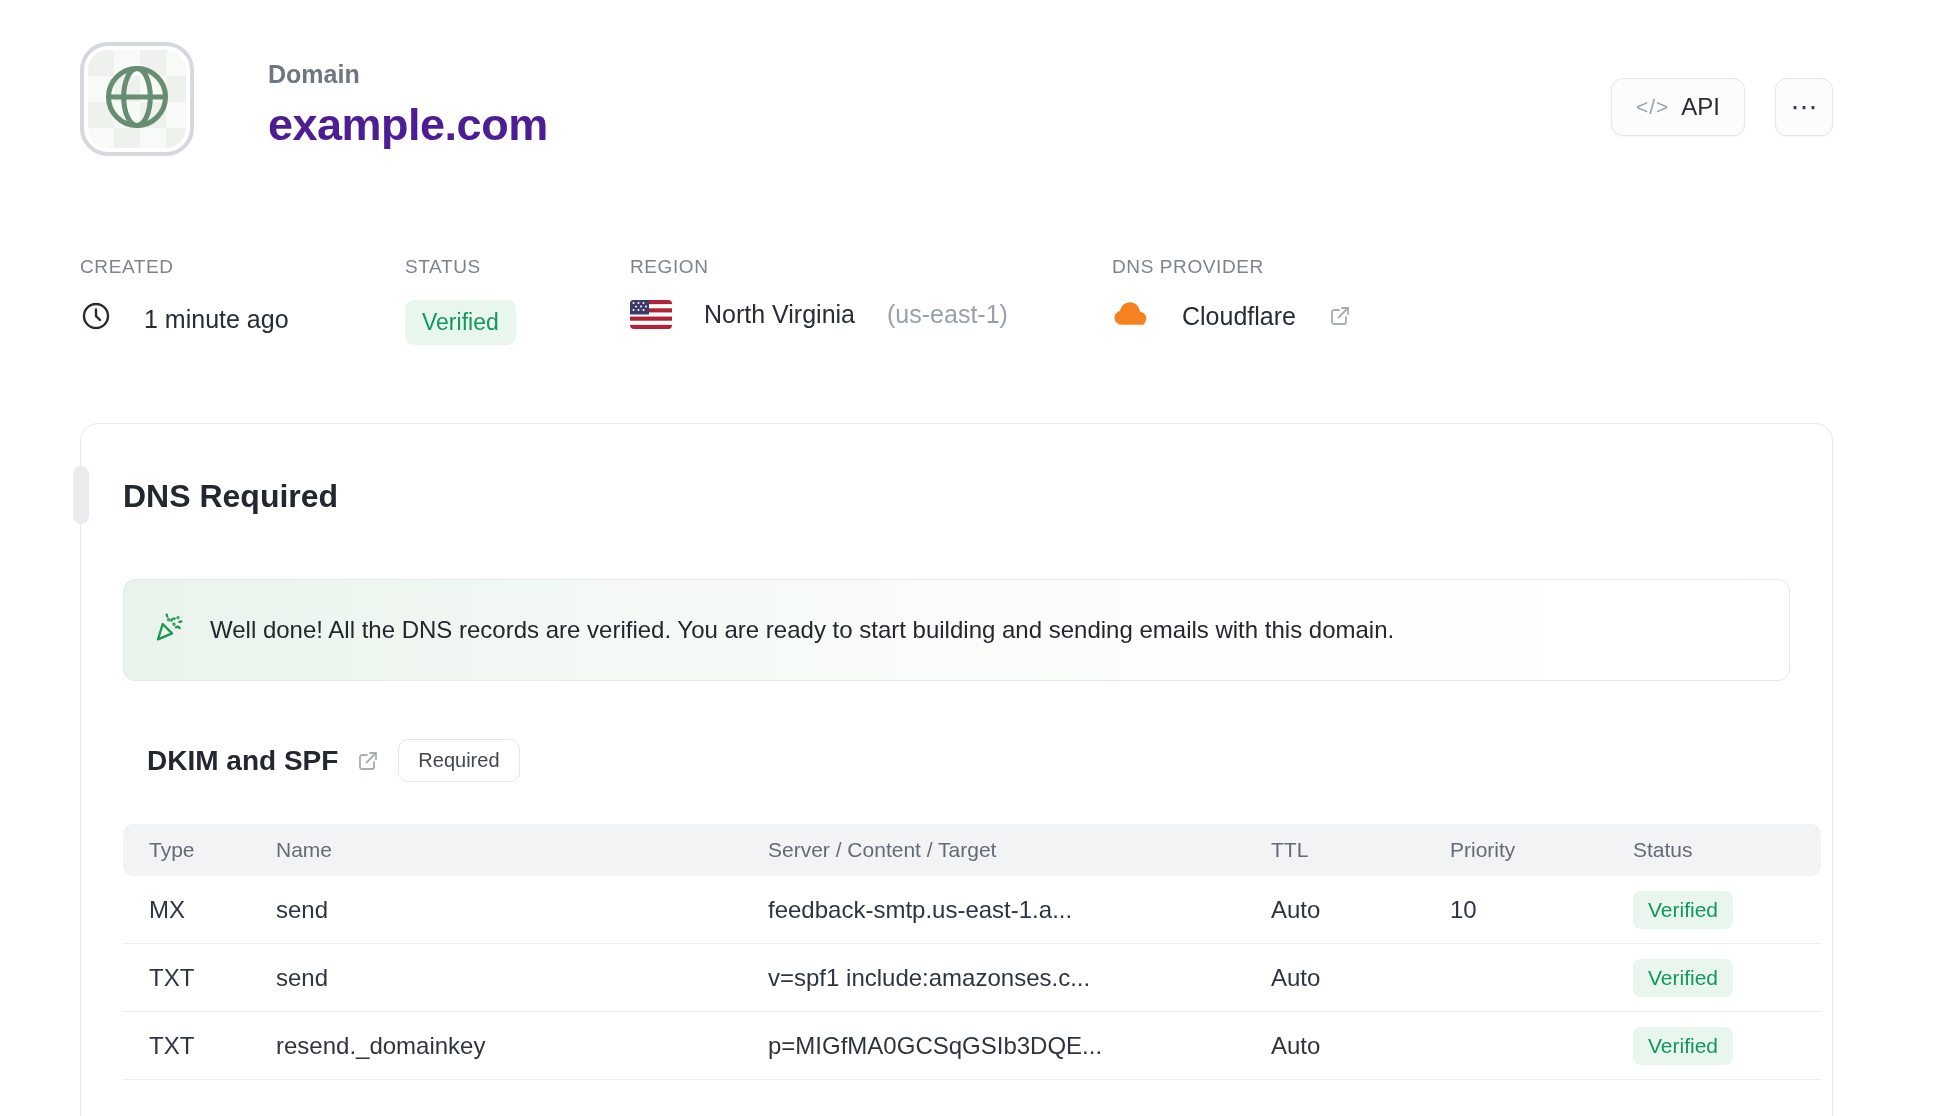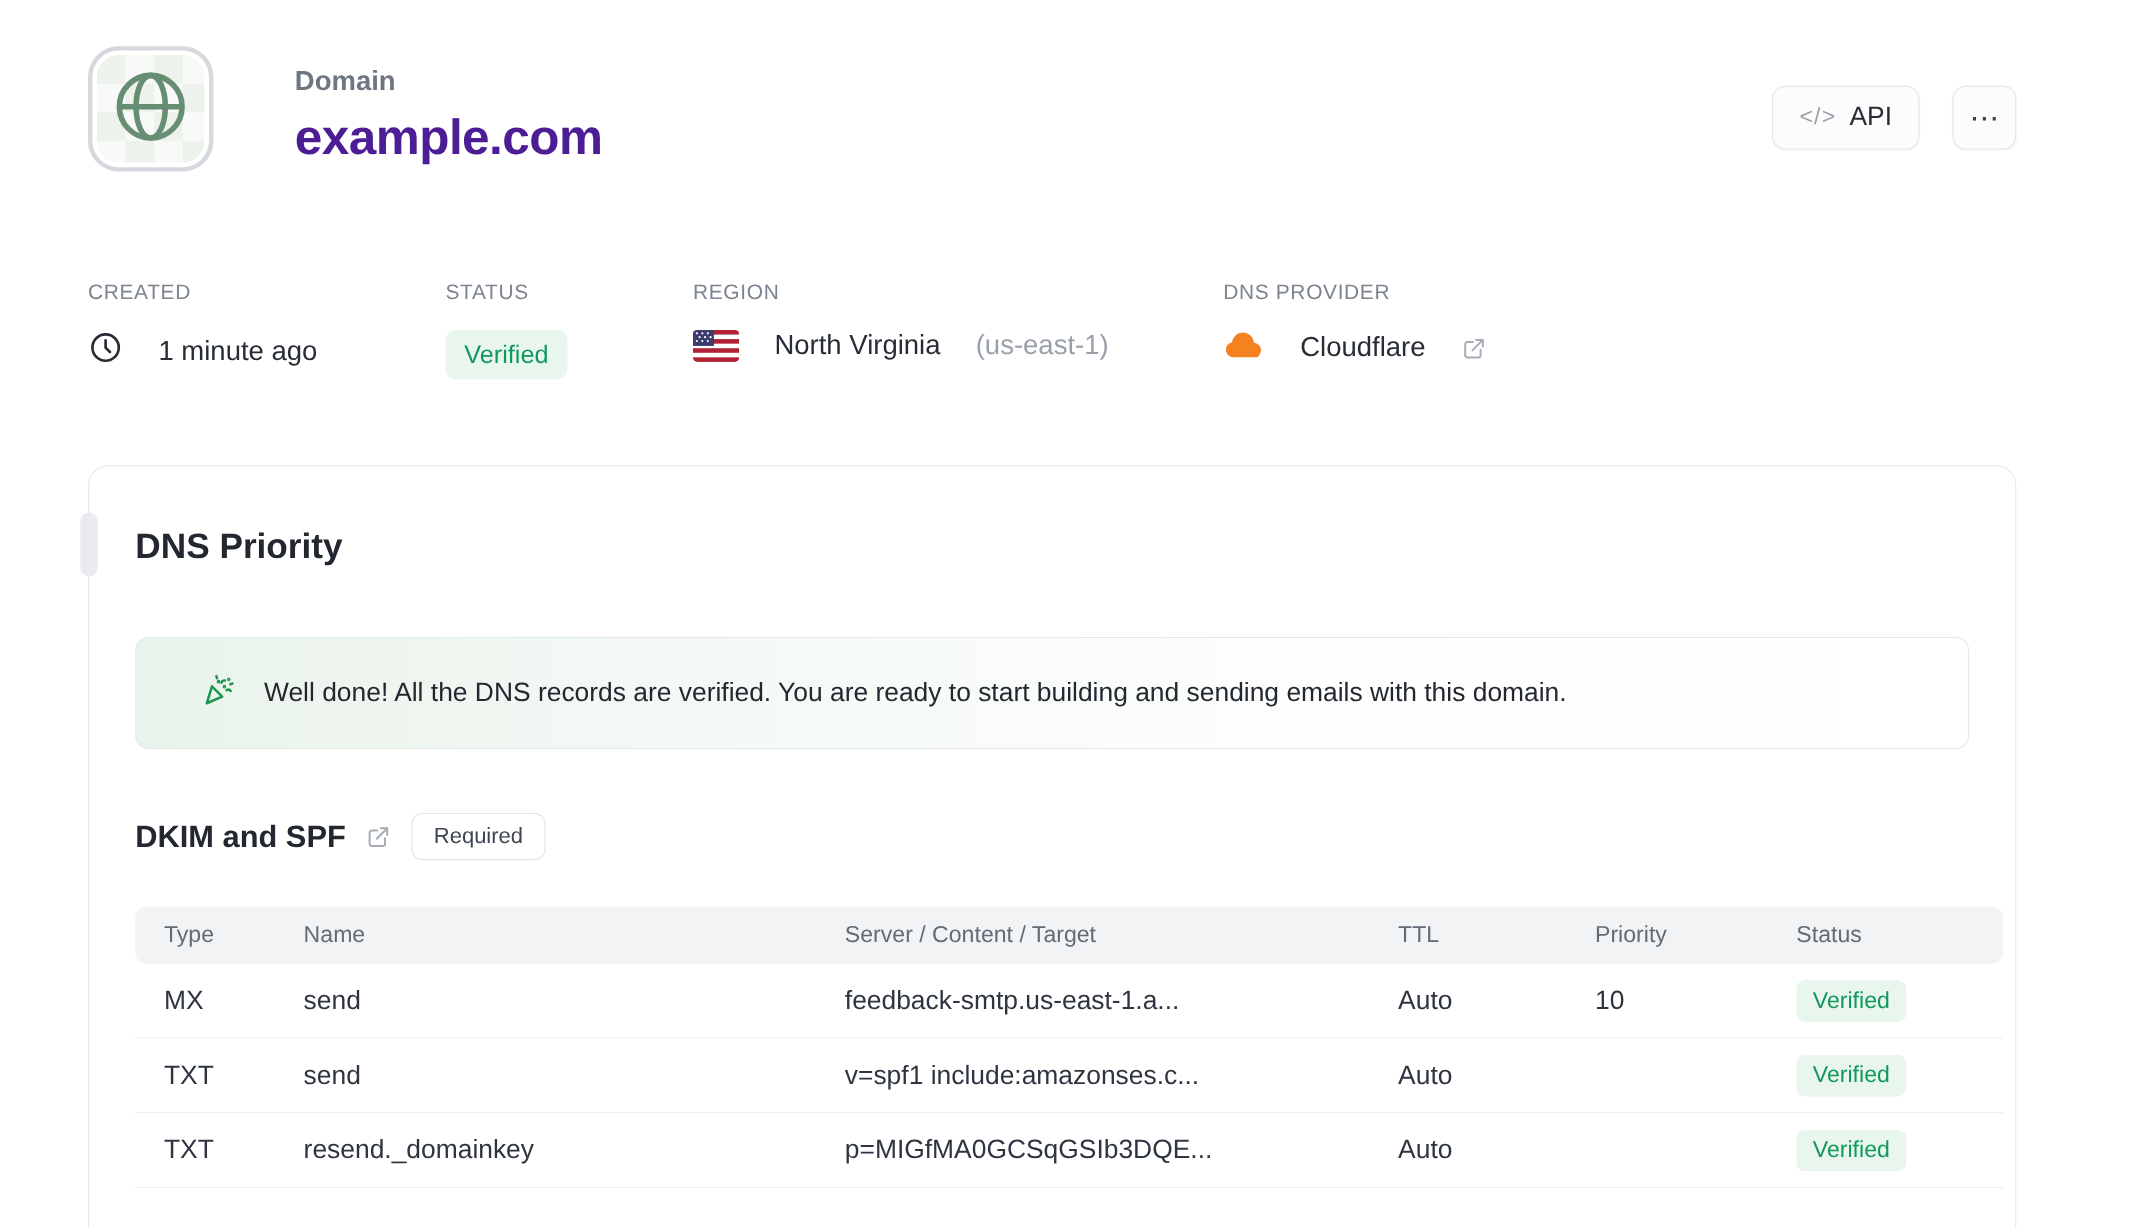--- a/index.html
+++ b/index.html
@@ -43,27 +43,27 @@
   .region-code{color:#99a0aa;}
   .flag{width:42px;height:29px;border-radius:4px;overflow:hidden;display:block;}
   .ext-icon{color:#a6adb6;display:inline-flex;}
 
   
   .card{position:absolute;left:80px;top:423px;width:1753px;height:780px;border:1px solid var(--line);border-radius:18px;
     background:#fff;padding:54px 42px;}
   .card-notch{position:absolute;left:-8px;top:42px;width:16px;height:58px;background:#e9ebee;border-radius:8px;}
   .card-title{font-size:32px;font-weight:700;color:#23272f;margin-bottom:64px;}
 
-  .banner{display:flex;align-items:center;gap:26px;height:102px;padding:0 26px 0 58px;margin-bottom:58px;
+  .banner{display:flex;align-items:center;gap:26px;height:102px;padding:0 26px 0 28px;margin-bottom:58px;
     border:1px solid #e1ebe3;border-radius:12px;
     background:linear-gradient(90deg,#e9f3eb 0%,#f4f9f5 30%,#fdfefd 65%,#ffffff 100%);}
   .banner-text{font-size:24px;color:#23272f;}
 
   .section-head{display:flex;align-items:center;gap:18px;margin-bottom:42px;}
-  .section-title{font-size:28px;font-weight:700;color:#23272f;}
+  .section-title{font-size:28px;font-weight:700;color:#23272f;margin-left:24px;}
   .pill{font-size:20px;color:#3f4652;border:1px solid #e3e5e9;border-radius:10px;padding:9px 19px;background:#fff;}
 
   
   .table{width:1698px;}
   .thead,.trow{display:grid;grid-template-columns:127px 492px 503px 179px 183px 1fr;align-items:center;padding:0 26px;}
   .thead{height:52px;background:#f2f3f5;border-radius:10px;font-size:21px;font-weight:500;color:#636b77;}
   .trow{height:68px;border-bottom:1px solid #eceef1;font-size:24px;color:var(--ink-soft);}
   .badge{display:inline-block;background:var(--badge-bg);color:var(--accent-green);font-size:21px;font-weight:500;
     padding:7px 15px;border-radius:8px;}
   .cell{white-space:nowrap;overflow:hidden;text-overflow:ellipsis;padding-right:19px;}
@@ -167,21 +167,21 @@
             <path d="M14 4h6v6"></path>
               <path d="M20 4 10.5 13.5"></path>
           </svg>
         </span>
       </div>
     </div>
   </div>
 
   <section class="card">
     <div class="card-notch"></div>
-    <h2 class="card-title">DNS Priority</h2>
+    <h2 class="card-title">DNS Required</h2>
 
     <div class="banner">
       <span>
         <svg width="32" height="32" viewBox="0 0 24 24" fill="none" stroke="#1a9850" stroke-width="1.7" stroke-linecap="round" stroke-linejoin="round">
           <path d="M4.5 20.5 8 9l7 7L4.5 20.5z"></path>
           <path d="M14.5 6.5c.3-1.2 1.3-1.8 2.5-1.5"></path>
           <path d="M18 11.5c1-.6 2.2-.3 2.8.6"></path>
           <path d="M11.5 3.5 11 2"></path>
             <path d="M20.5 7.5 22 7"></path>
           <circle cx="16.5" cy="9.2" r="0.4" fill="#1a9850"></circle>

